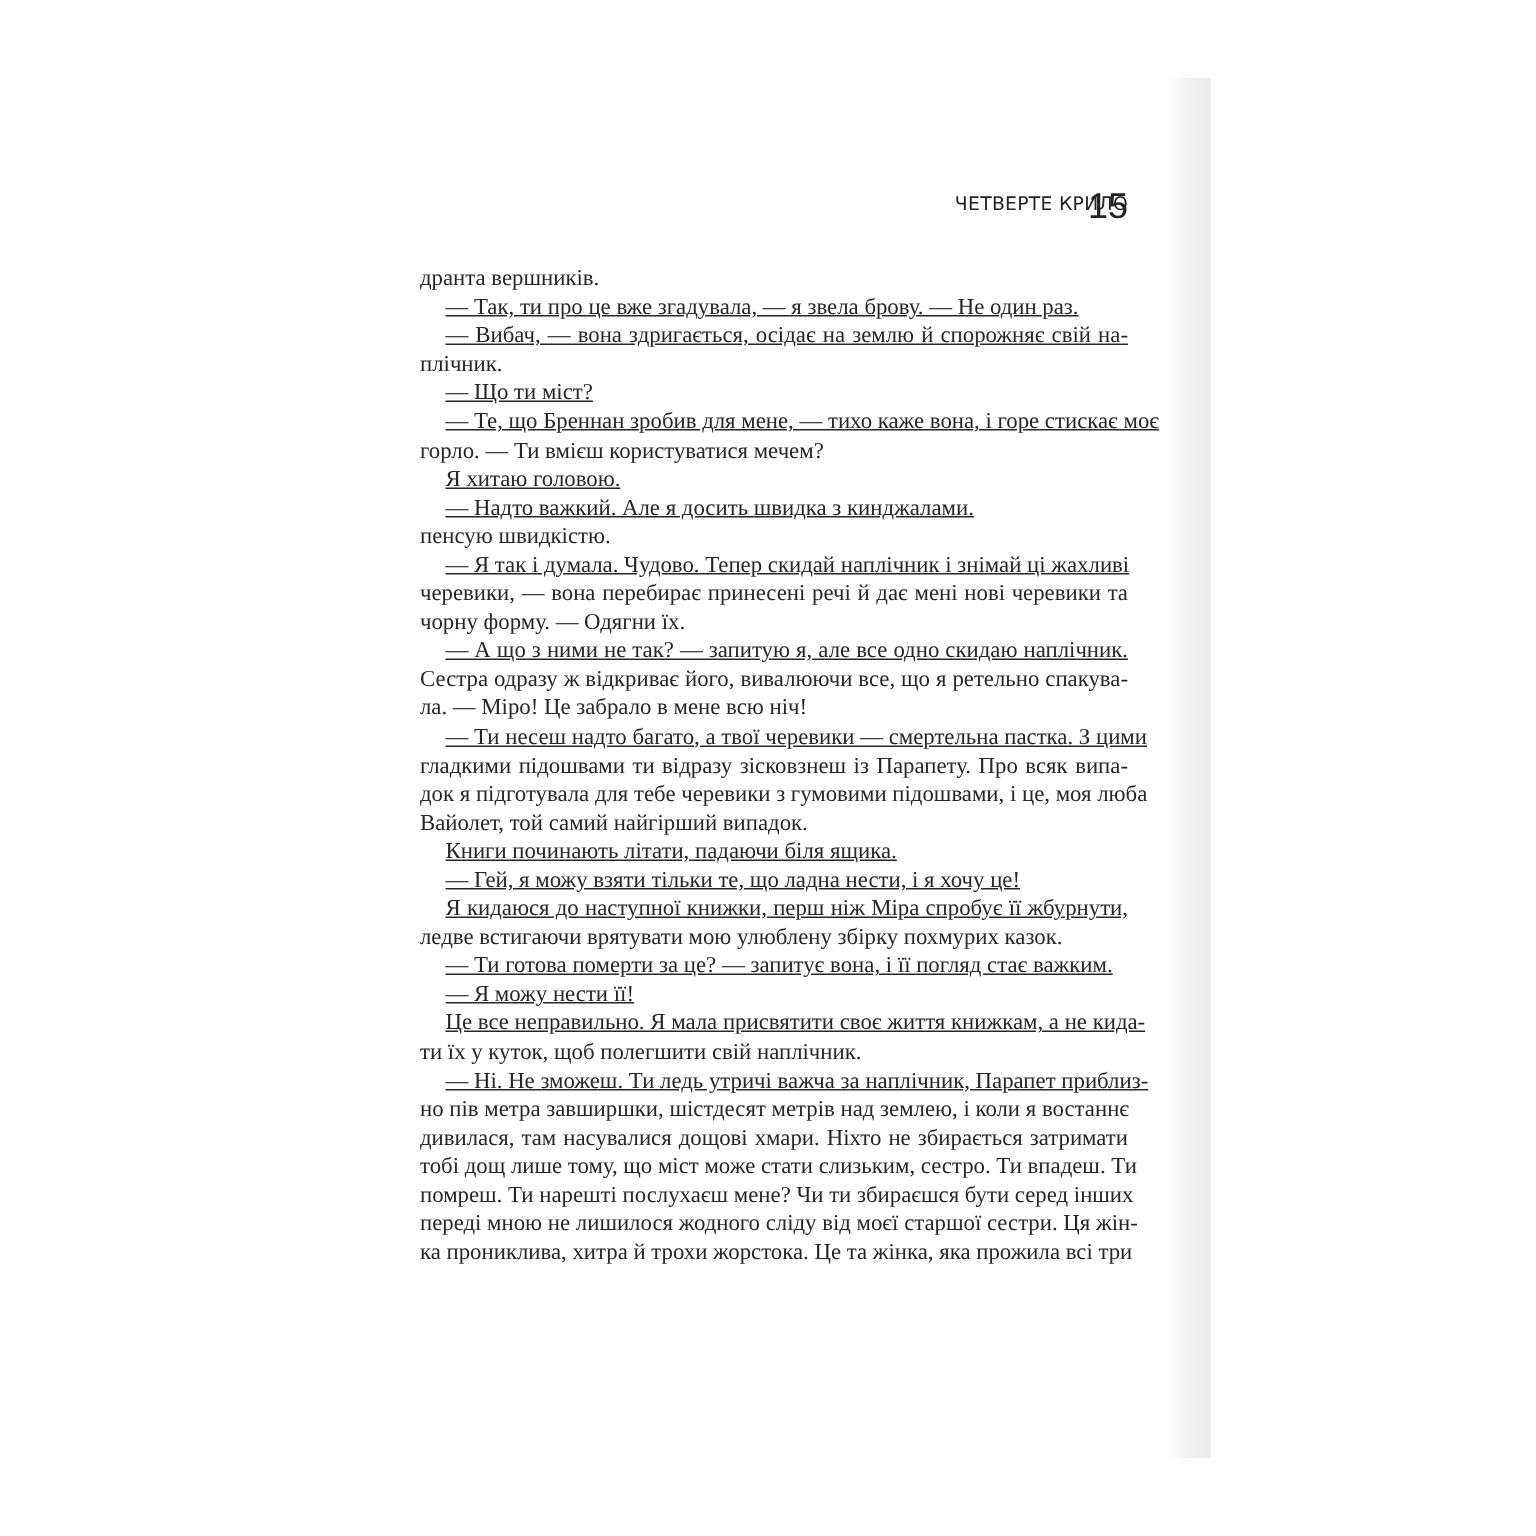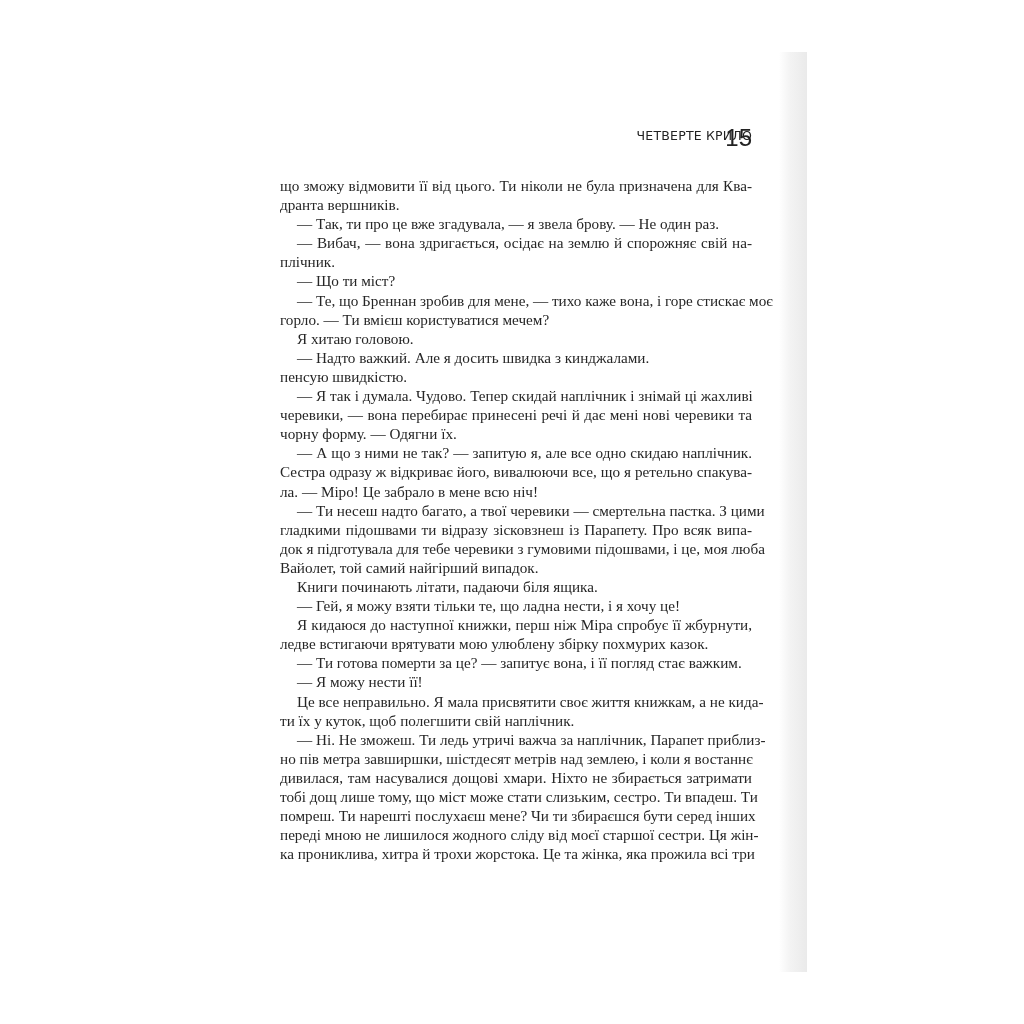--- a/index.html
+++ b/index.html
@@ -62,34 +62,34 @@
       white-space: nowrap;
       text-align: justify;
       text-align-last: justify;
       height: 19.1px;
     }
     .line.last {
       text-align-last: left;
     }
     .line.indent {
       padding-left: 17px;
+      text-decoration: underline;
     }
   </style>
 </head>
 <body>
 
 <div class="page-shadow"></div>
 
 <div class="running-head">
   <div class="running-title">ЧЕТВЕРТЕ КРИЛО</div>
   <div class="page-number">15</div>
 </div>
 
 <div class="body-text" id="body-text">
-    <span class="line">що зможу відмовити її від цього. Ти ніколи не була призначена для Ква-</span>
     <span class="line last">дранта вершників.</span>
     <span class="line indent last">— Так, ти про це вже згадувала, — я звела брову. — Не один раз.</span>
     <span class="line indent">— Вибач, — вона здригається, осідає на землю й спорожняє свій на-</span>
     <span class="line last">плічник.</span>
     <span class="line indent last">— Що ти міст?</span>
     <span class="line indent">— Те, що Бреннан зробив для мене, — тихо каже вона, і горе стискає моє</span>
     <span class="line last">горло. — Ти вмієш користуватися мечем?</span>
     <span class="line indent last">Я хитаю головою.</span>
     <span class="line indent last">— Надто важкий. Але я досить швидка з кинджалами.</span>
     <span class="line last">пенсую швидкістю.</span>

